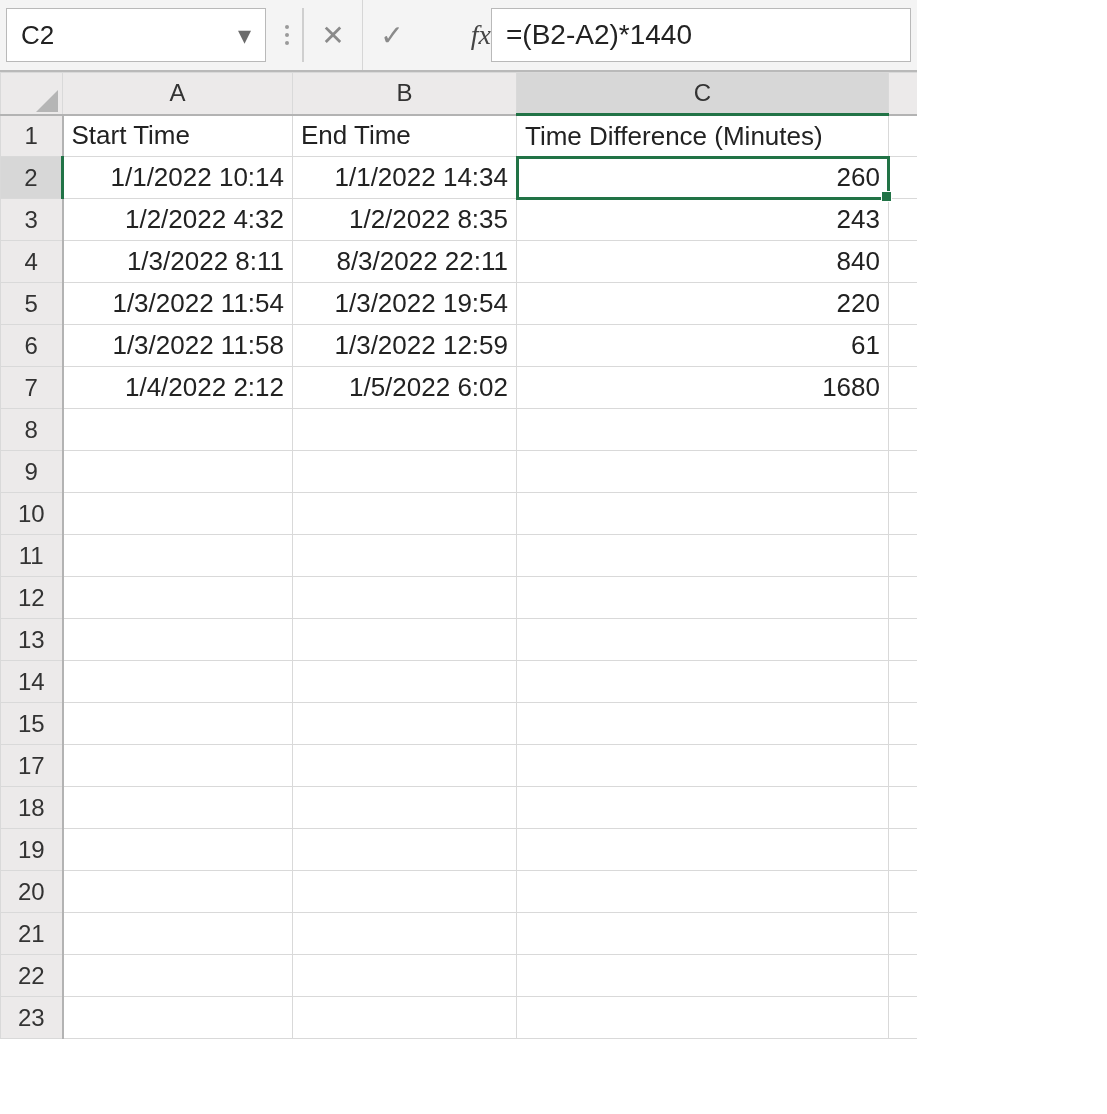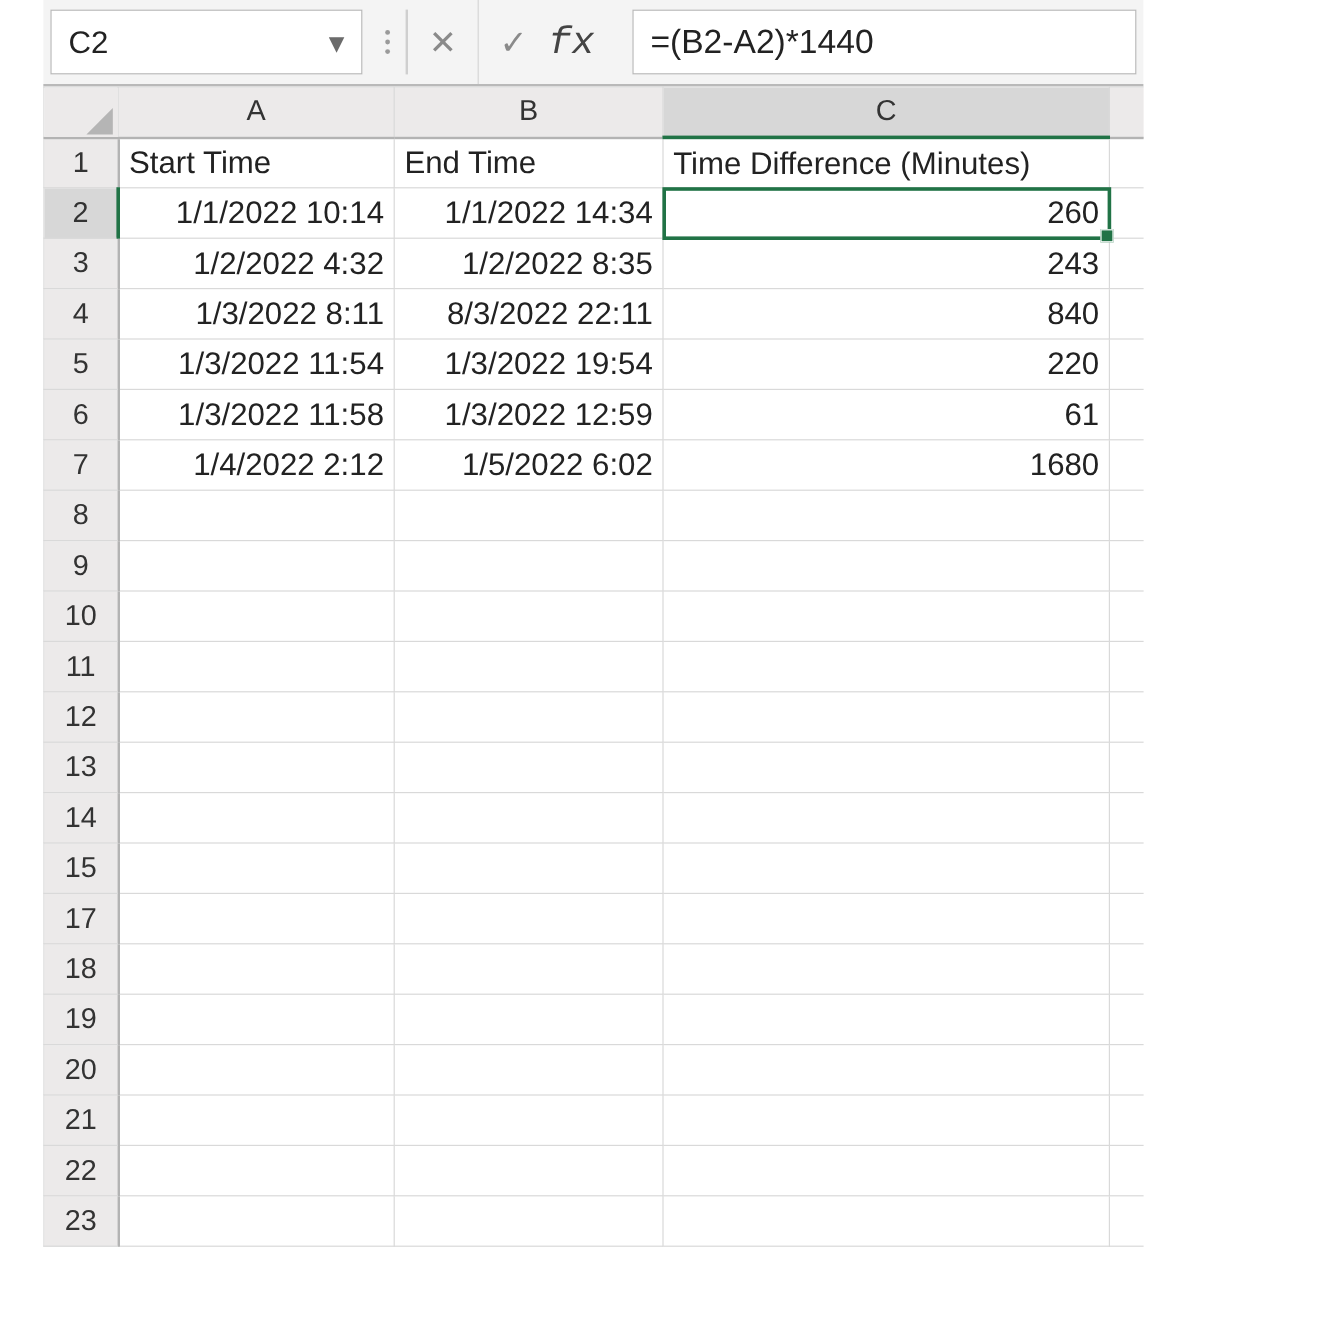--- a/index.html
+++ b/index.html
@@ -1,26 +1,26 @@
 <!DOCTYPE html>
 <html><head>
 <meta charset="utf-8">
 <style>
   html,body{margin:0;padding:0;font-family:"Segoe UI",Arial,sans-serif;background:#fff;color:#222;}
-  .app{width:917px;height:1114px;overflow:hidden;position:relative;box-sizing:border-box;margin-left:36px;}
+  .app{width:917px;height:1114px;overflow:hidden;position:relative;box-sizing:border-box;}
 
   
   .fbar{display:flex;align-items:stretch;height:70px;border-bottom:2px solid #b9b9b9;background:#f4f4f4;}
   .namebox{width:230px;display:flex;align-items:center;border:1px solid #b9b9b9;margin:8px 6px;background:#fff;padding:0 14px;font-size:26px;}
   .namebox .nb-text{flex:1;}
   .namebox .dd{color:#6b6b6b;}
   .fb-btn{width:58px;display:flex;align-items:center;justify-content:center;color:#8a8a8a;font-size:28px;border-left:1px solid #d6d6d6;}
   .fb-btn.first{border-left:none;}
   .fb-sep{width:0;border-left:2px solid #cfcfcf;margin:8px 0;}
-  .fx{font-style:italic;font-family:Liberation Mono, monospace;font-size:32px;color:#444;width:70px;display:flex;align-items:center;justify-content:flex-start;}
+  .fx{font-style:italic;font-family:Liberation Serif, serif;font-size:28px;color:#444;width:70px;display:flex;align-items:center;justify-content:flex-end;}
   .formula-input{flex:1;display:flex;align-items:center;padding:12px 14px;font-size:28px;background:#fff;border:1px solid #b9b9b9;margin:8px 6px 8px 0;}
 
   
   .grid-wrap{position:relative;}
   table{border-collapse:collapse;width:100%;table-layout:fixed;}
   col.rh{width:62px;}
   col.cA{width:230px;}
   col.cB{width:224px;}
   col.cC{width:372px;}
   col.cD{width:219px;}

